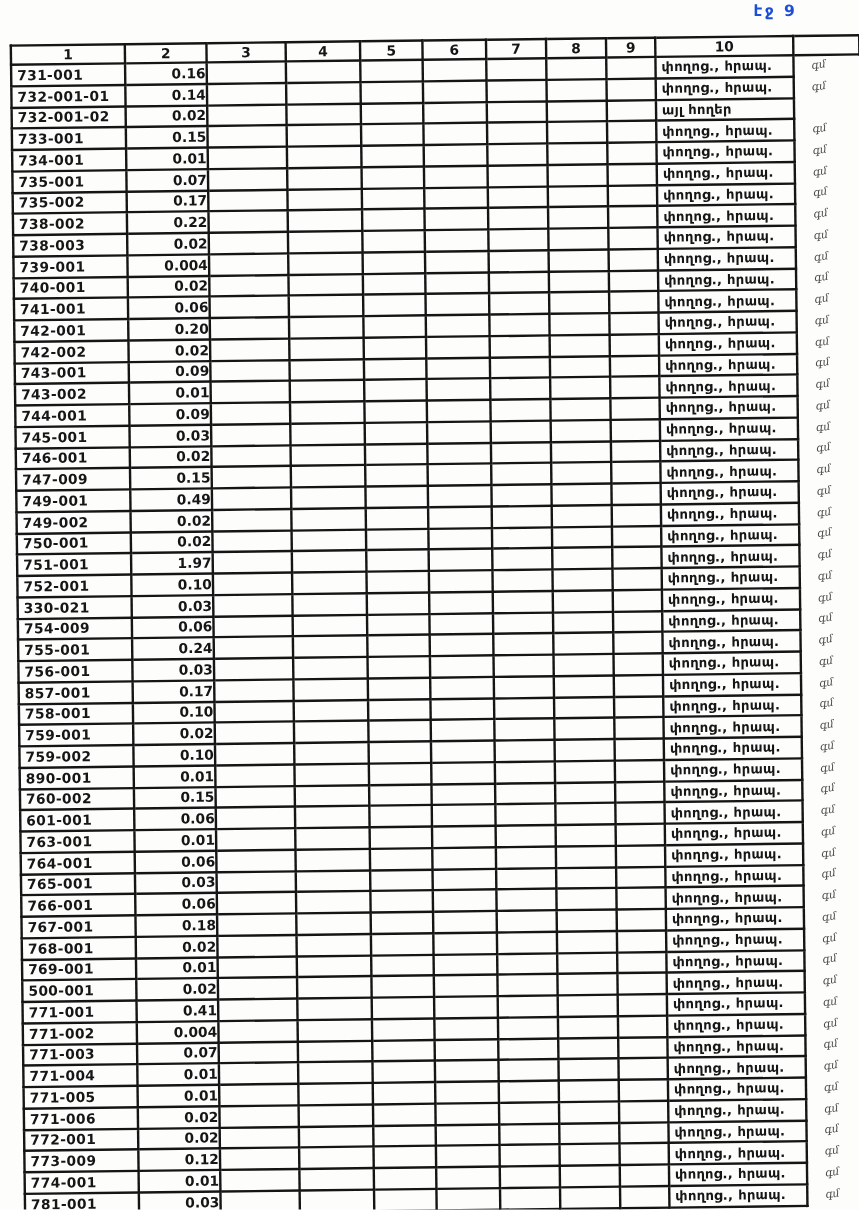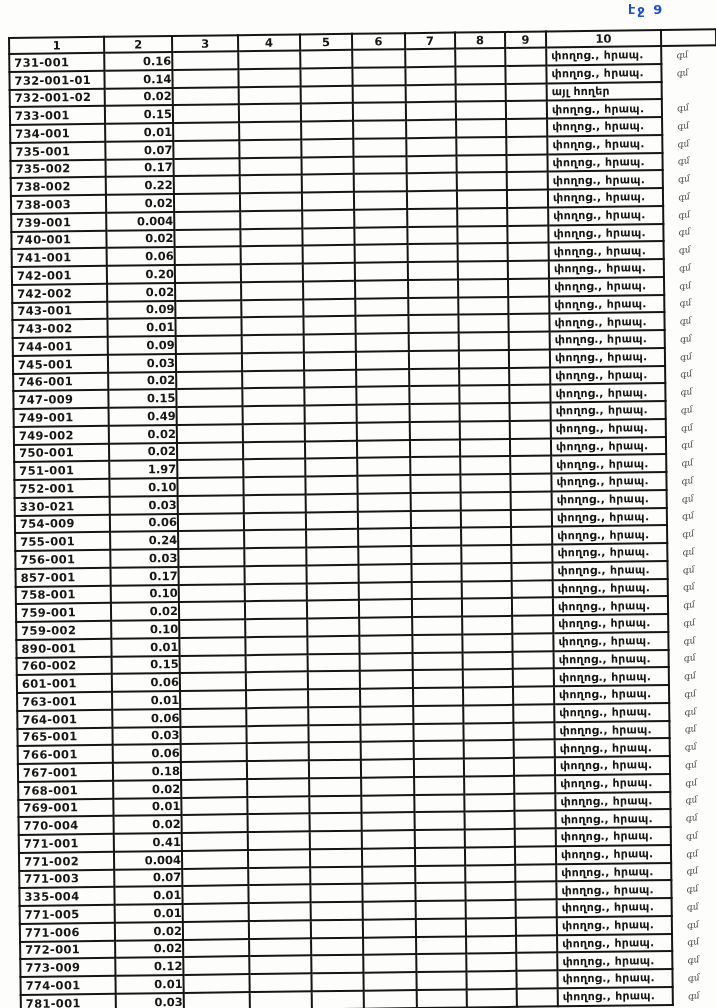--- a/index.html
+++ b/index.html
@@ -710,21 +710,21 @@
     <td class="empty-cell"></td>
     <td class="empty-cell"></td>
     <td class="empty-cell"></td>
     <td class="empty-cell"></td>
     <td class="empty-cell"></td>
     <td class="landuse-cell">փողոց., հրապ.</td>
     <td class="mark-cell"><span>գմ</span></td>
   </tr>
 
   <tr class="data-row">
-    <td class="code-cell">770-004</td>
+    <td class="code-cell">500-001</td>
     <td class="value-cell">0.02</td>
     <td class="empty-cell"></td>
     <td class="empty-cell"></td>
     <td class="empty-cell"></td>
     <td class="empty-cell"></td>
     <td class="empty-cell"></td>
     <td class="empty-cell"></td>
     <td class="empty-cell"></td>
     <td class="landuse-cell">փողոց., հրապ.</td>
     <td class="mark-cell"><span>գմ</span></td>
@@ -766,21 +766,21 @@
     <td class="empty-cell"></td>
     <td class="empty-cell"></td>
     <td class="empty-cell"></td>
     <td class="empty-cell"></td>
     <td class="empty-cell"></td>
     <td class="landuse-cell">փողոց., հրապ.</td>
     <td class="mark-cell"><span>գմ</span></td>
   </tr>
 
   <tr class="data-row">
-    <td class="code-cell">335-004</td>
+    <td class="code-cell">771-004</td>
     <td class="value-cell">0.01</td>
     <td class="empty-cell"></td>
     <td class="empty-cell"></td>
     <td class="empty-cell"></td>
     <td class="empty-cell"></td>
     <td class="empty-cell"></td>
     <td class="empty-cell"></td>
     <td class="empty-cell"></td>
     <td class="landuse-cell">փողոց., հրապ.</td>
     <td class="mark-cell"><span>գմ</span></td>

